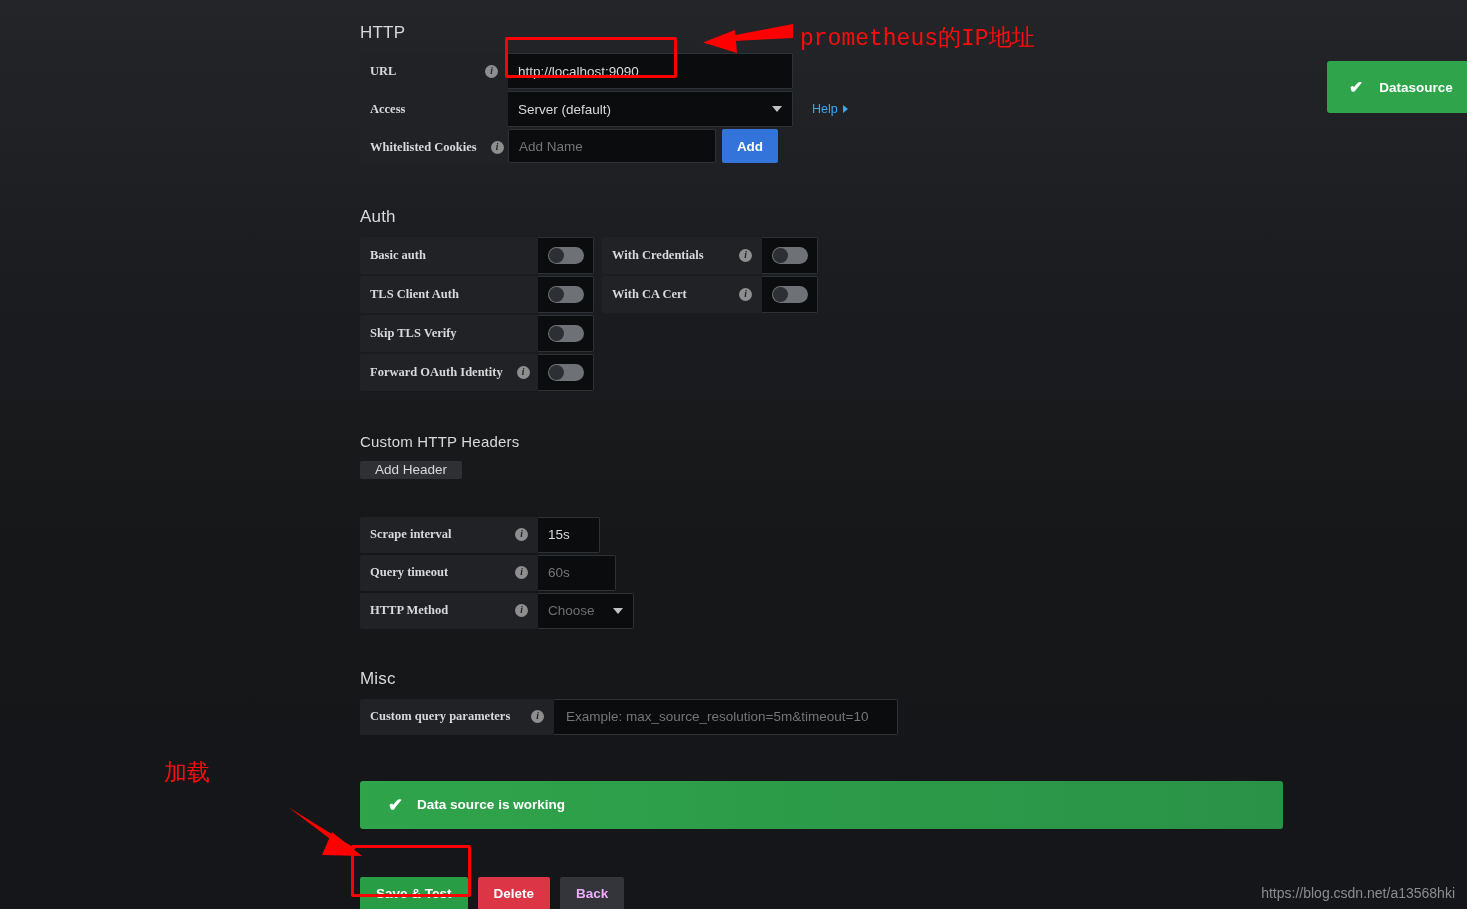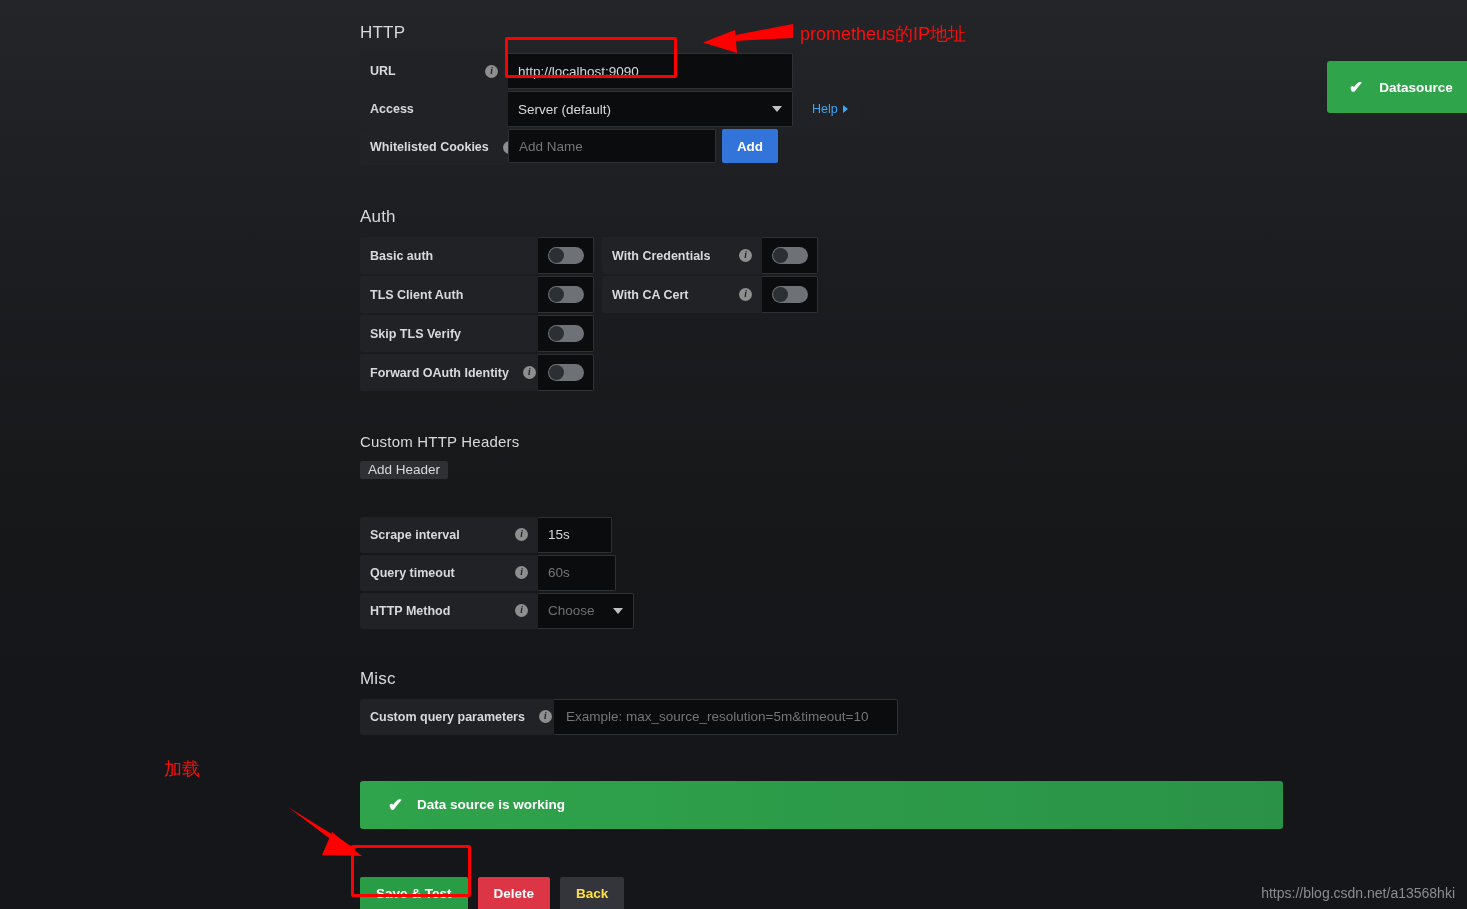--- a/index.html
+++ b/index.html
@@ -37,21 +37,21 @@
     color: #d8d9da;
     font-size: 12.5px;
     font-weight: bold;
     height: 36px;
     display: flex;
     align-items: center;
     padding: 0 10px 0 10px;
     border-radius: 2px;
     white-space: nowrap;
   }
-  .flabel .lbl-text { flex: 1; }
+  .flabel .lbl-text { flex: 1; font-family: Liberation Serif, serif; }
   .info {
     display: inline-block;
     width: 13px; height: 13px;
     border-radius: 50%;
     background: #8e8e8e;
     color: #202226;
     font-size: 9.5px;
     font-weight: bold;
     font-style: italic;
     line-height: 13px;
@@ -183,27 +183,27 @@
   .w-cacert  { width: 160px; }
 
   
   .add-header-btn {
     background: #2f3033;
     color: #d8d9da;
     font-size: 13.5px;
     height: 18px;
     display: inline-flex;
     align-items: center;
-    padding: 0 8px;
+    padding: 0 15px;
     border-radius: 2px;
     cursor: pointer;
   }
 
   .row-interval .flabel { width: 178px; }
-  .row-interval .finput { width: 74px; }
+  .row-interval .finput { width: 62px; }
   .row-method .flabel  { width: 178px; }
   .row-method .fselect { width: 96px; }
 
   .row-misc .flabel { width: 194px; }
   .row-misc .finput { width: 344px; padding-left: 12px; }
 
   
   .success-banner {
     margin-top: 46px;
     width: 923px;
@@ -237,28 +237,28 @@
     font-size: 13.5px;
     font-weight: bold;
     color: #fff;
     border-radius: 2px;
     padding: 0 16px;
     cursor: pointer;
     margin-right: 10px;
   }
   .btn-save   { background: #299c46; }
   .btn-delete { background: #d44a3a; background: #dc3545; }
-  .btn-back   { background: #33353a; color: #fde047; }
+  .btn-back   { background: #33353a; color: #f0abfc; }
 
   
   .anno-text {
     position: absolute;
     color: #fc0d0d;
-    font-size: 18px;
-    font-family: Liberation Sans, sans-serif;
+    font-size: 23px;
+    font-family: Liberation Mono, monospace;
     white-space: nowrap;
   }
   .red-box {
     position: absolute;
     border: 3px solid #fe0000;
     border-radius: 2px;
     pointer-events: none;
   }
   .anno-svg { position: absolute; left: 0; top: 0; width: 1467px; height: 909px; pointer-events: none; }
 

